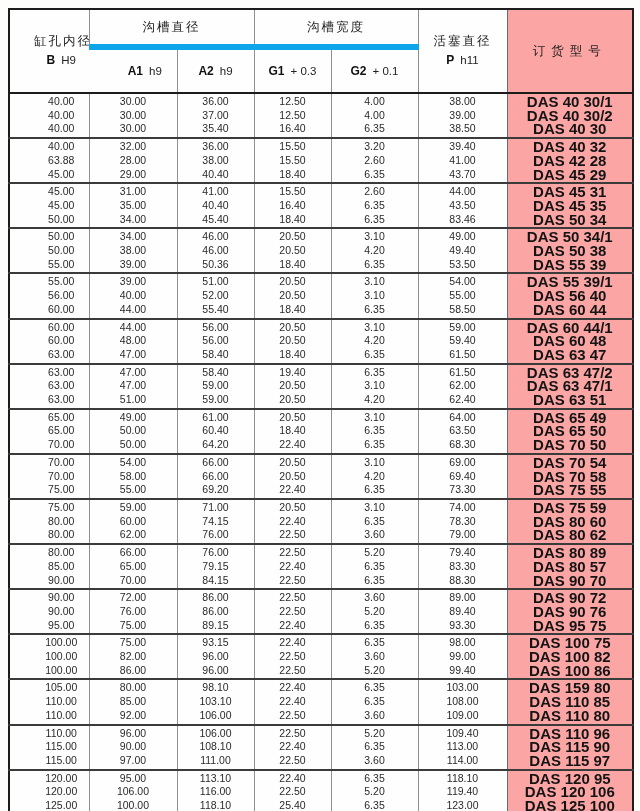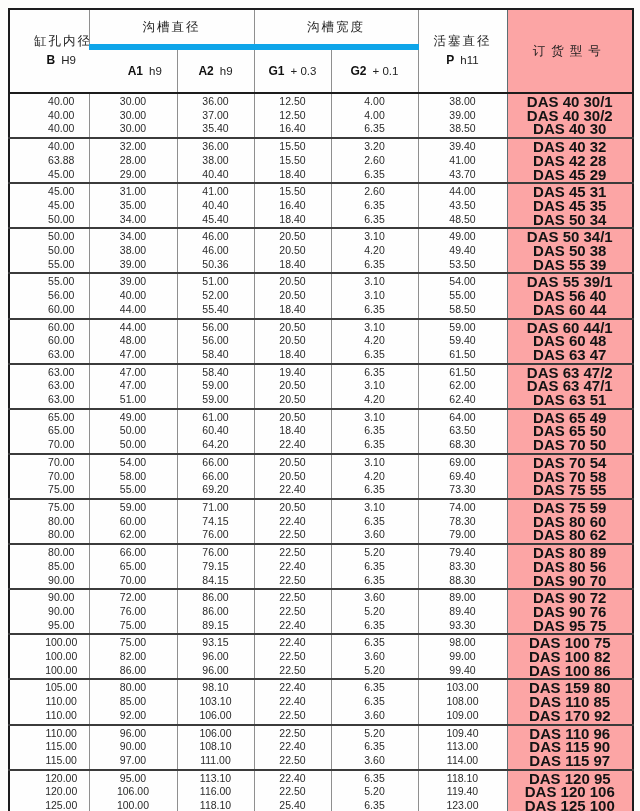--- a/index.html
+++ b/index.html
@@ -202,21 +202,21 @@
           <td>6.35</td>
           <td>43.50</td>
           <td class="model hl">DAS 45 35</td>
         </tr>
         <tr>
           <td>50.00</td>
           <td>34.00</td>
           <td>45.40</td>
           <td>18.40</td>
           <td>6.35</td>
-          <td>48.50</td>
+          <td>83.46</td>
           <td class="model hl">DAS 50 34</td>
         </tr>
       </tbody>
       <tbody>
         <tr>
           <td>50.00</td>
           <td>34.00</td>
           <td>46.00</td>
           <td>20.50</td>
           <td>3.10</td>
@@ -426,21 +426,21 @@
           <td>79.40</td>
           <td class="model hl">DAS 80 89</td>
         </tr>
         <tr>
           <td>85.00</td>
           <td>65.00</td>
           <td>79.15</td>
           <td>22.40</td>
           <td>6.35</td>
           <td>83.30</td>
-          <td class="model hl">DAS 80 56</td>
+          <td class="model hl">DAS 80 57</td>
         </tr>
         <tr>
           <td>90.00</td>
           <td>70.00</td>
           <td>84.15</td>
           <td>22.50</td>
           <td>6.35</td>
           <td>88.30</td>
           <td class="model hl">DAS 90 70</td>
         </tr>
@@ -522,21 +522,21 @@
           <td>108.00</td>
           <td class="model hl">DAS 110 85</td>
         </tr>
         <tr>
           <td>110.00</td>
           <td>92.00</td>
           <td>106.00</td>
           <td>22.50</td>
           <td>3.60</td>
           <td>109.00</td>
-          <td class="model hl">DAS 170 92</td>
+          <td class="model hl">DAS 110 80</td>
         </tr>
       </tbody>
       <tbody>
         <tr>
           <td>110.00</td>
           <td>96.00</td>
           <td>106.00</td>
           <td>22.50</td>
           <td>5.20</td>
           <td>109.40</td>

